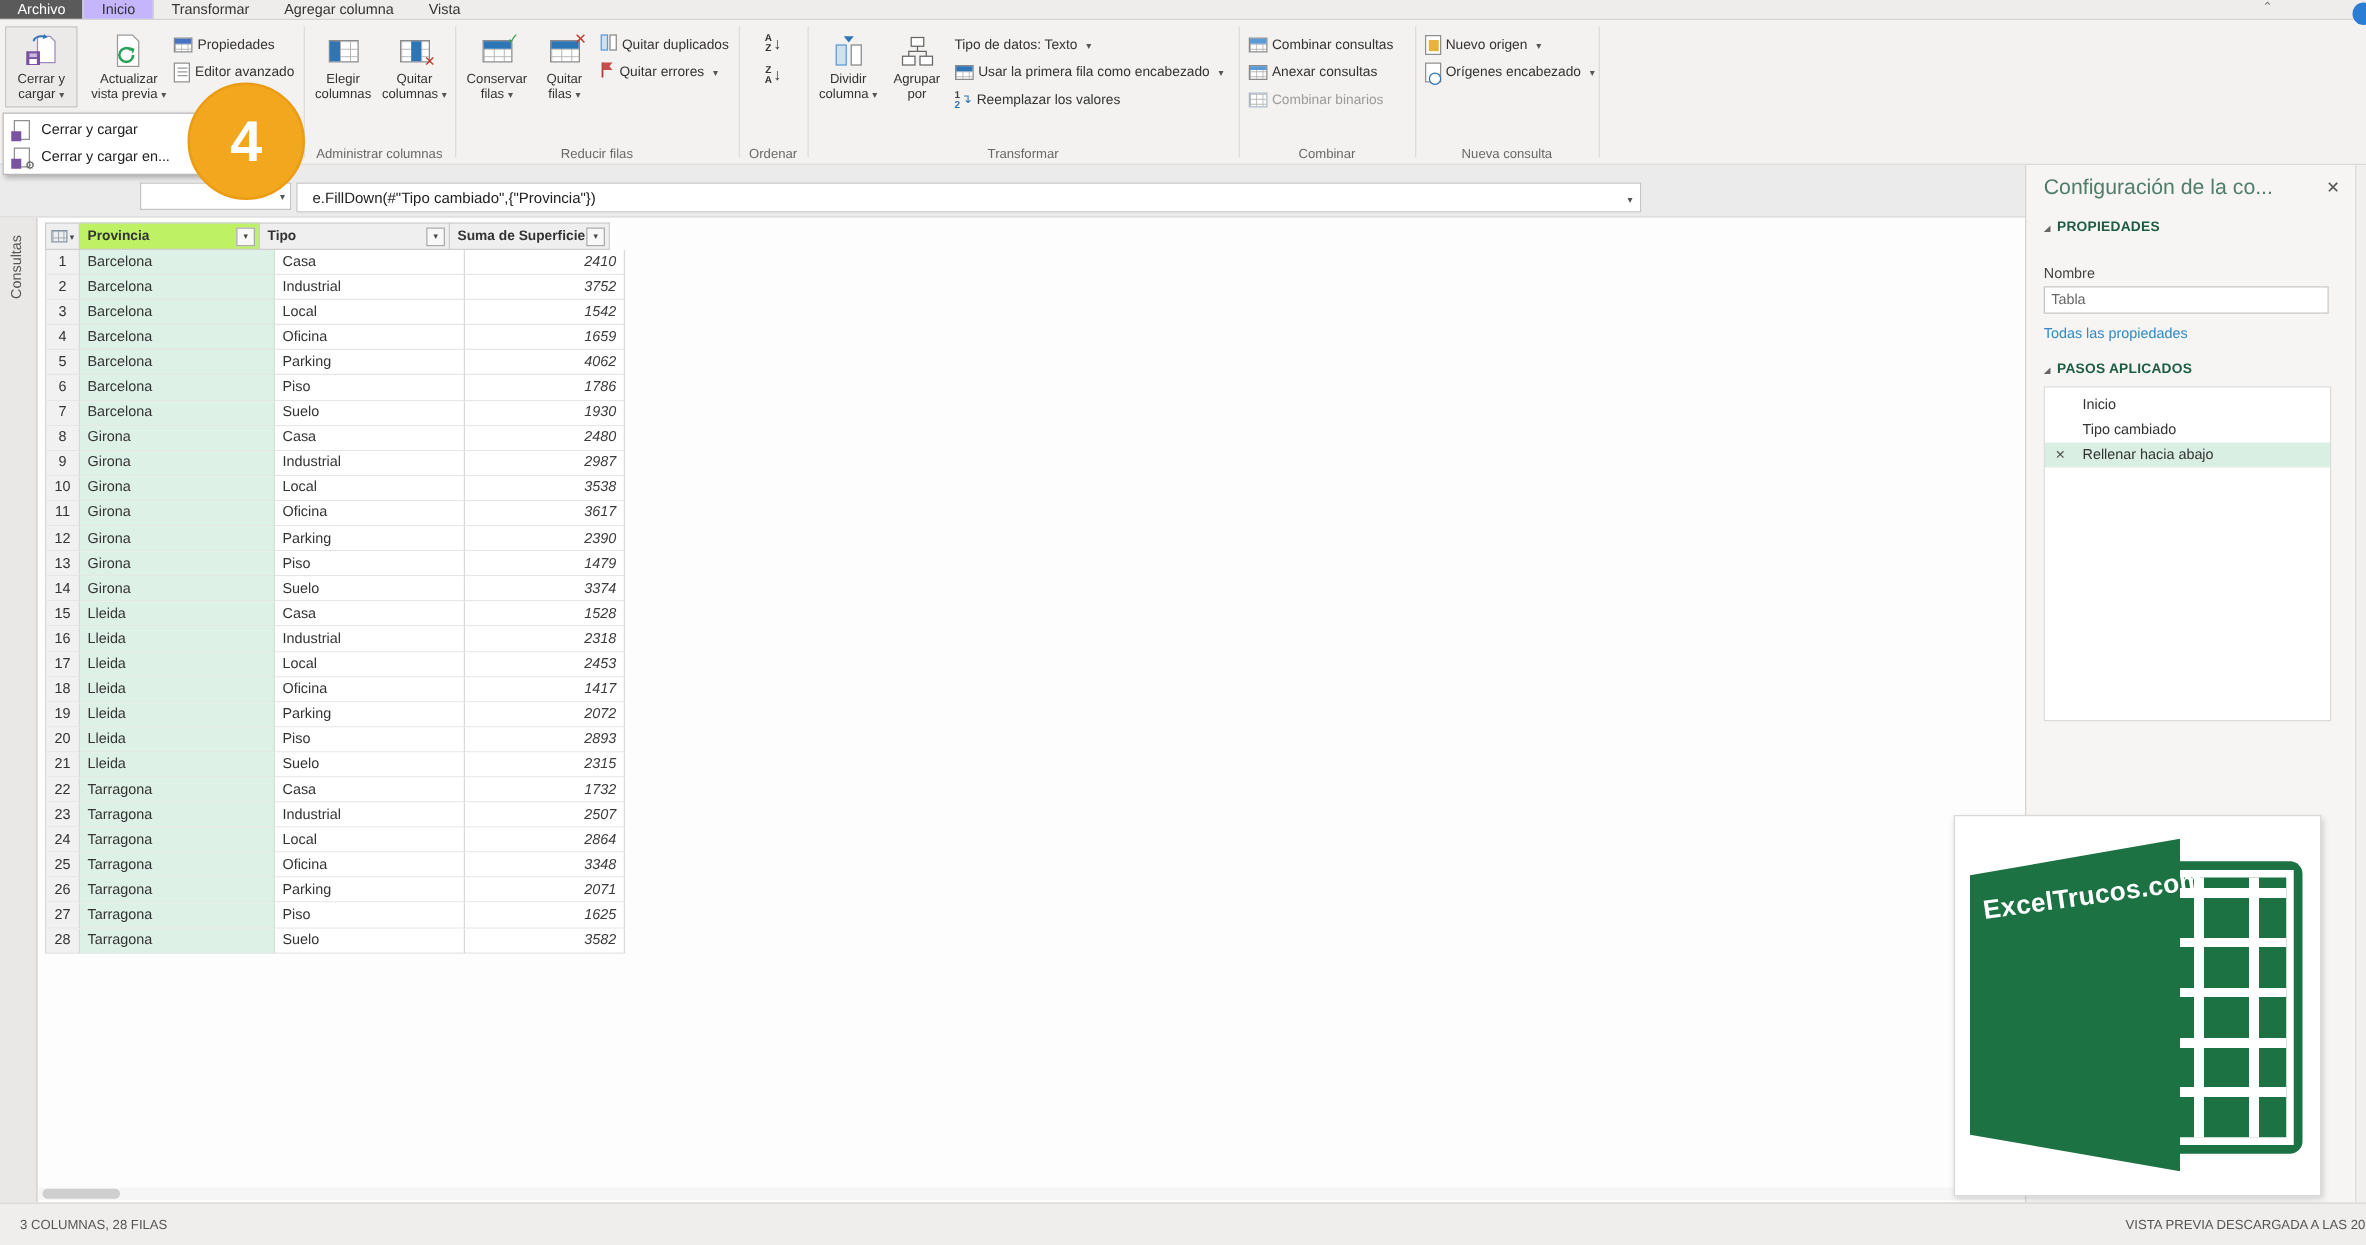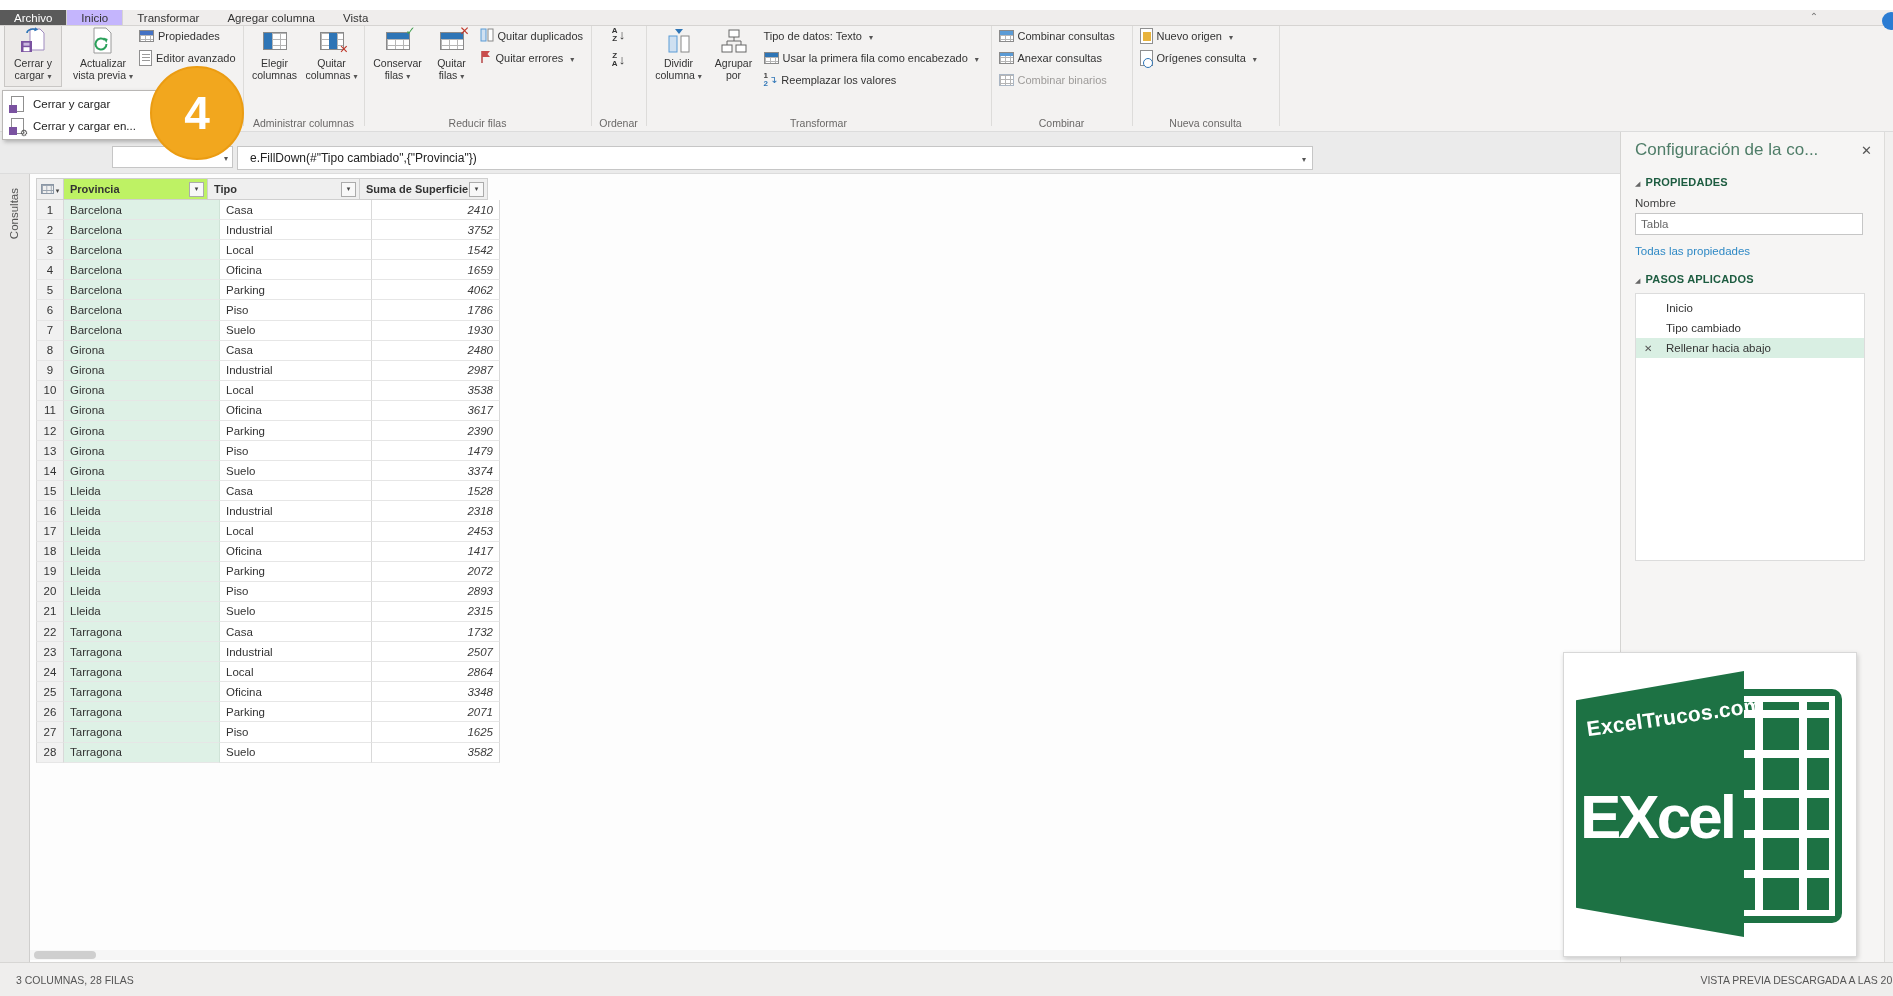--- a/index.html
+++ b/index.html
@@ -1,20 +1,20 @@
 <!DOCTYPE html>
 <html><head>
 <meta charset="utf-8">
 <style>
   html,body{margin:0;padding:0;background:#cfcfcf;}
   *{box-sizing:border-box;font-family:"Liberation Sans","DejaVu Sans",sans-serif;}
   .app{position:relative;width:1893px;height:996px;background:#fff;overflow:hidden;font-size:11px;color:#333;}
 
   
-  .tabbar{position:absolute;left:0;top:10px;width:100%;height:16px;background:#efedec;border-bottom:1px solid #d6d4d2;display:flex;align-items:stretch;z-index:5;}
+  .tabbar{position:absolute;left:0;top:0;width:100%;height:16px;background:#efedec;border-bottom:1px solid #d6d4d2;display:flex;align-items:stretch;z-index:5;}
   .tab{padding:1px 14px 0 14px;display:flex;align-items:center;font-size:11.5px;color:#333;cursor:default;}
   .tab.archivo{background:#5a5a5a;color:#fff;}
   .tab.active{background:#c4b5fd;border-left:1px solid #d6d4d2;border-right:1px solid #d6d4d2;}
   .ribbon-collapse{position:absolute;right:70px;top:1px;width:18px;height:14px;color:#777;font-size:10px;text-align:center;}
   .ribbon-collapse::after{content:"⌃";}
   .help-circle{position:absolute;right:-7px;top:2px;width:18px;height:18px;border-radius:50%;background:#2b7cd3;}
 
   
   .ribbon{position:absolute;left:0;top:16px;width:100%;height:116px;background:#f3f2f1;border-bottom:1px solid #dcdcdc;display:flex;align-items:stretch;z-index:4;}
   .rgroup{position:relative;display:flex;flex-direction:column;padding:5px 4px 16px 4px;}
@@ -86,21 +86,21 @@
   .hthumb{position:absolute;left:4px;top:1px;width:62px;height:8px;background:#cfcfcf;border-radius:4px;}
 
   
   .settings-panel{position:absolute;left:1620px;top:132px;width:264px;height:830px;background:#f6f5f4;border-left:1px solid #d5d4d2;z-index:2;padding:6px 10px 0 14px;}
   .panel-scroll{position:absolute;left:1884px;top:132px;width:9px;height:830px;background:#f1f0ef;border-left:1px solid #dddcda;z-index:2;}
   .ptitle-row{display:flex;align-items:center;margin-top:2px;}
   .ptitle{font-size:17px;color:#4f7d68;white-space:nowrap;overflow:hidden;flex:1;}
   .pclose{font-size:13px;color:#555;padding:0 2px;cursor:default;}
   .sechead{display:flex;align-items:center;gap:5px;margin-top:16px;font-size:11px;font-weight:bold;color:#1d5c40;letter-spacing:.2px;}
   .sechead .tri::before{content:"◢";font-size:7px;color:#666;}
-  .plabel{margin-top:9px;font-size:11.5px;color:#444;}
+  .plabel{margin-top:25px;font-size:11.5px;color:#444;}
   .pinput{margin-top:4px;width:228px;height:22px;border:1px solid #c6c6c6;background:#fff;color:#666;font-size:11.5px;padding:0 5px;}
   .plink{margin-top:10px;font-size:11.5px;color:#2f89c5;cursor:default;}
   .steps-list{margin-top:8px;width:230px;height:268px;background:#fff;border:1px solid #dcdcdc;padding-top:4px;}
   .step{display:flex;align-items:center;height:20px;font-size:11.5px;color:#333;padding-left:30px;position:relative;}
   .step.sel{background:#d9efe3;}
   .step .xicon{position:absolute;left:8px;font-size:10px;color:#555;}
 
   
   .statusbar{position:absolute;left:0;top:962px;width:100%;height:34px;background:#efeeed;border-top:1px solid #d7d6d4;display:flex;align-items:center;font-size:10.5px;color:#555;z-index:6;overflow:hidden;}
   .sb-left{padding-left:16px;}
@@ -368,21 +368,21 @@
     <div class="rgroup" style="width:146px">
       <div class="gbody">
         <div class="smallcol">
           <button class="smallbtn">
             <span class="doc yellow"></span>
             <span>Nuevo origen</span>
               <span class="caret"></span>
           </button>
           <button class="smallbtn">
             <span class="doc clock"></span>
-            <span>Orígenes consulta</span>
+            <span>Orígenes encabezado</span>
               <span class="caret"></span>
           </button>
         </div>
       </div>
       <div class="glabel">Nueva consulta</div>
     </div>
 
     <div class="rsep"></div>
   </div>
 
@@ -642,16 +642,15 @@
     </div>
 
   <div class="badge">4</div>
 
   <div class="logo-card">
     <div class="lg-grid">
         <div class="inner"></div>
       </div>
     <div class="lg-sheet"></div>
     <div class="lg-brand">ExcelTrucos.com</div>
-    <div class="lg-word">EXcel</div>
   </div>
 
 </div>
 
 </body></html>

